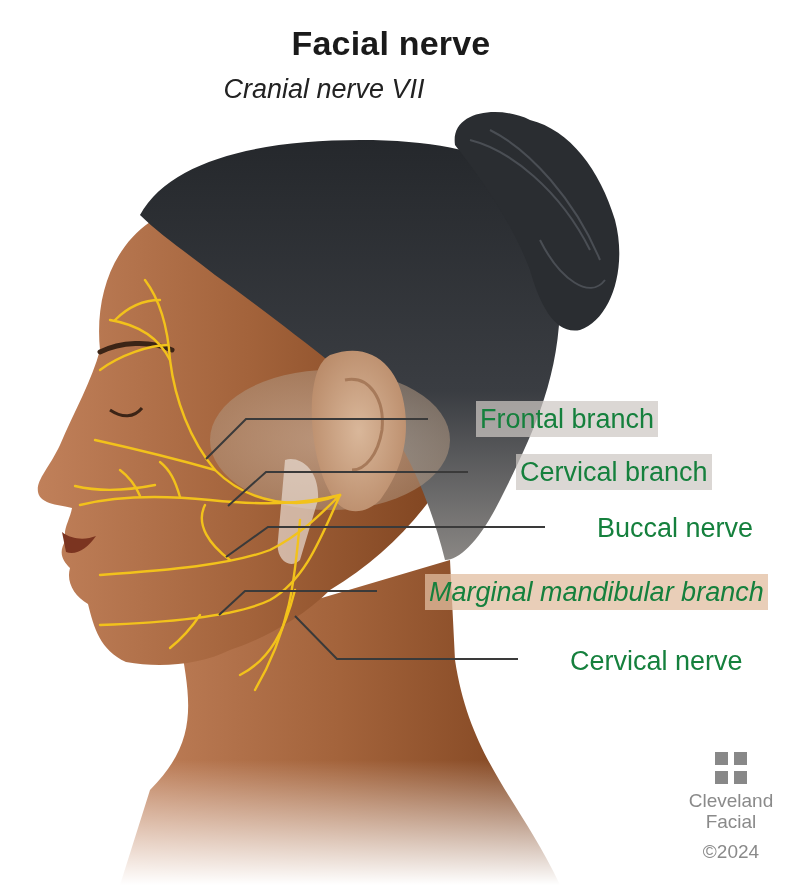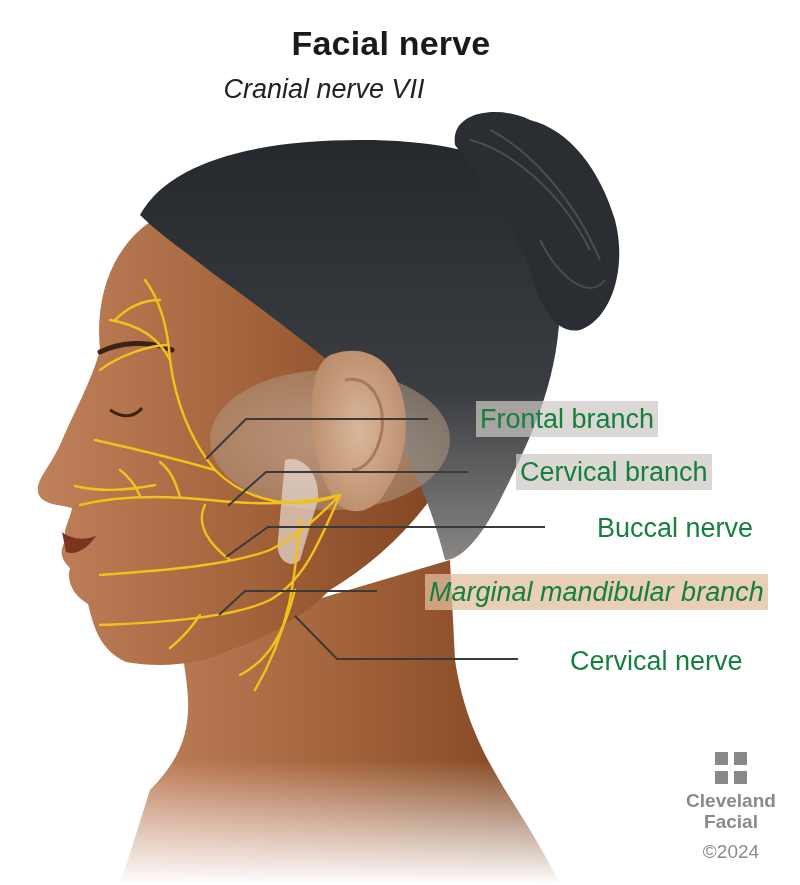--- a/index.html
+++ b/index.html
@@ -11,21 +11,21 @@
                 font-size: 27px; font-style: italic; color: #222; }
     svg.illus { position: absolute; left: 0; top: 0; }
     .label { position: absolute; font-size: 27px; line-height: 36px; padding: 0 4px;
              white-space: nowrap; color: #15803d; margin-left: 48px; }
     .label.boxed { background: rgba(205, 200, 196, 0.72); }
     .label.boxed.skin { background: rgba(226, 190, 160, 0.75); font-style: italic; }
     .logo { position: absolute; left: 676px; top: 752px; width: 110px; text-align: center;
             color: #8a8a8a; }
     .logo .mark { width: 32px; height: 32px; margin: 0 auto 6px auto; position: relative; }
     .logo .mark span { position: absolute; width: 13px; height: 13px; background: #888; }
-    .logo .name { font-size: 19px; font-weight: bold; line-height: 21px; color: #8a8a8a; }
+    .logo .name { font-size: 19px; font-weight: normal; line-height: 21px; color: #8a8a8a; }
     .logo .copy { font-size: 19px; line-height: 24px; margin-top: 8px; color: #8a8a8a; }
   </style>
 </head>
 <body>
 
 <div class="title">Facial nerve</div>
 <div class="subtitle">Cranial nerve VII</div>
 
 <svg class="illus" width="800" height="885" viewBox="0 0 800 885" xmlns="http://www.w3.org/2000/svg">
   <defs>

